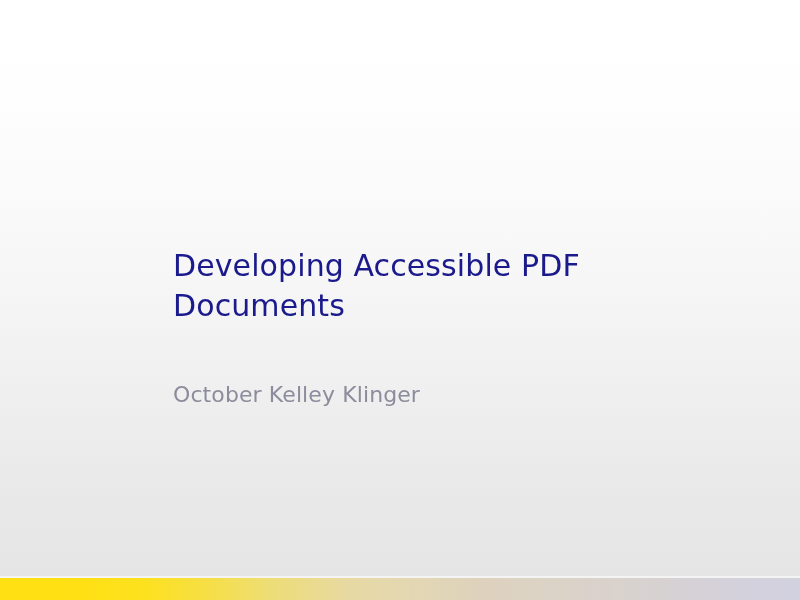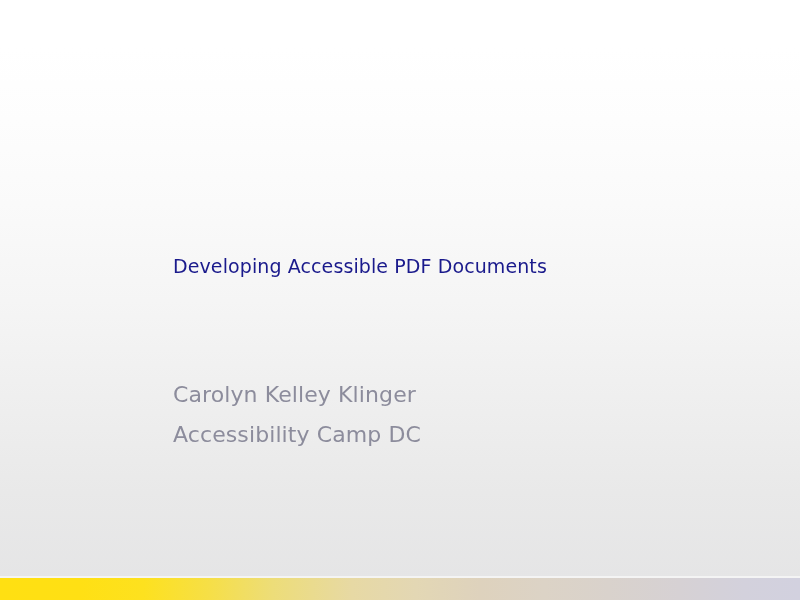--- a/index.html
+++ b/index.html
@@ -31,21 +31,21 @@
   .content {
     position: absolute;
     left: 173px;
     top: 246px;
     width: 470px;
   }
 
   .slide-title {
     margin: 0;
     font-family: "DejaVu Sans", "Liberation Sans", sans-serif;
-    font-size: 19px;
+    font-size: 30px;
     line-height: 40px;
     font-weight: 400;
     color: #1a1a8c;
     letter-spacing: 0.1px;
     white-space: normal;
     max-width: 430px;
   }
 
   .subtitle-block {
     margin: 0;
@@ -102,22 +102,21 @@
 </head>
 <body>
 
 <div class="slide">
 
   <div class="content">
 
     <h1 class="slide-title">Developing Accessible PDF Documents</h1>
 
     <ul class="subtitle-block">
-      <li class="subtitle-line">Carolyn Kelley Klinger</li>
-      <li class="subtitle-line">Accessibility Camp DC</li>
+      <li class="subtitle-line">October Kelley Klinger</li>
     </ul>
 
   </div>
 
   <div class="footer-separator"></div>
   <div class="footer-band"></div>
 
 </div>
 
 </body></html>

